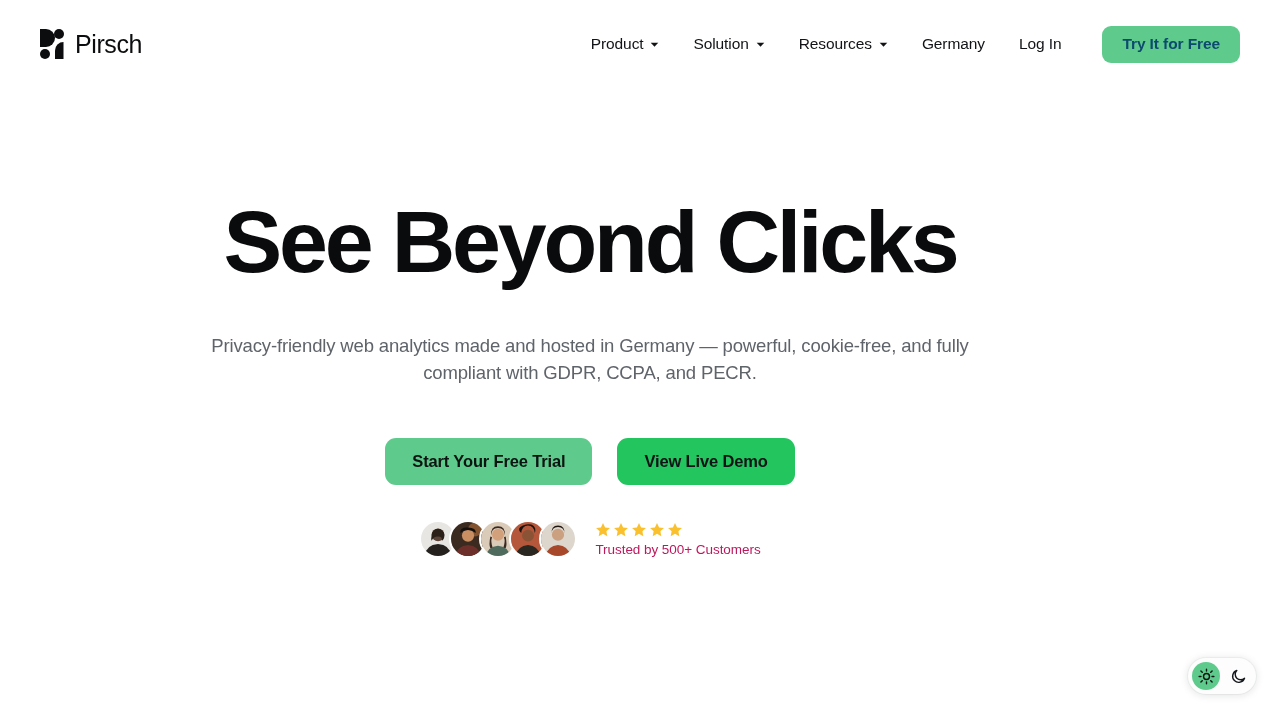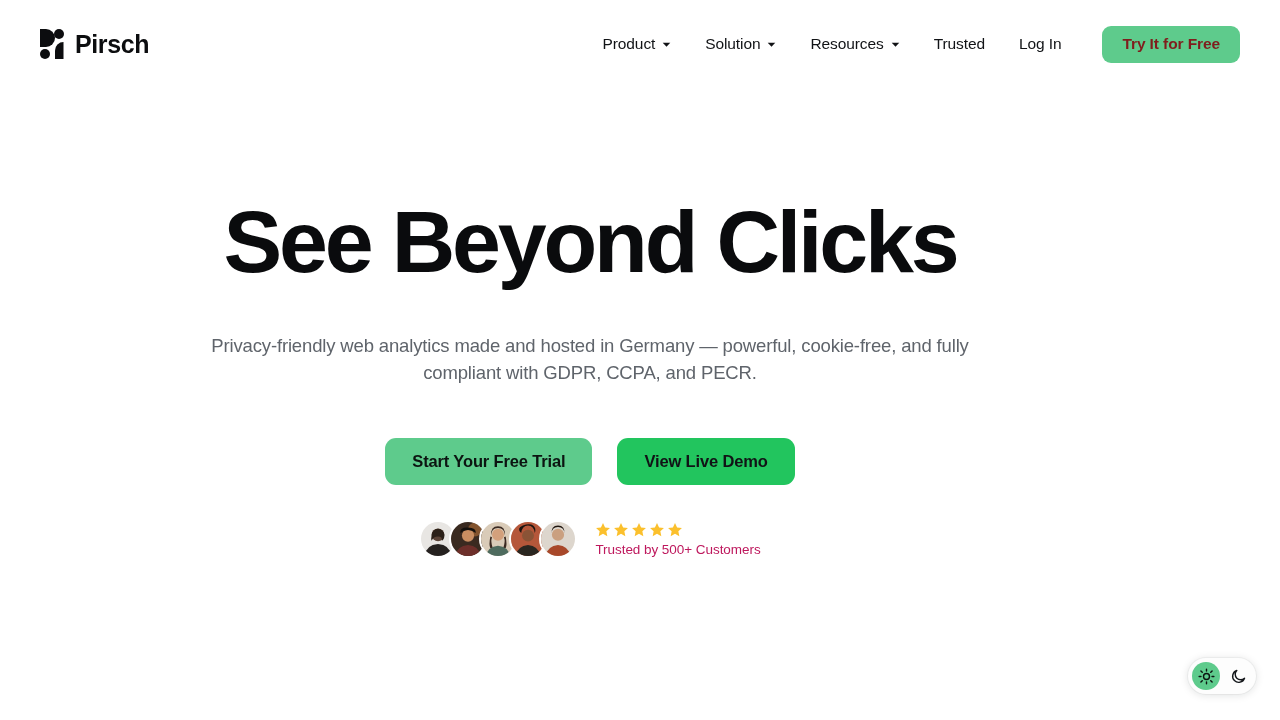--- a/index.html
+++ b/index.html
@@ -45,21 +45,21 @@
 
   .brand-mark {
     width: 24px;
     height: 30px;
     display: block;
     flex: 0 0 auto;
   }
 
   .brand-name {
     font-size: 25px;
-    font-weight: 700;
+    font-weight: 400;
     letter-spacing: -0.4px;
     color: #0c0d0f;
     line-height: 1;
   }
 
   .nav {
     display: flex;
     align-items: center;
     gap: 0;
     height: 44px;
@@ -83,21 +83,21 @@
     width: 9px;
     height: 6px;
     display: block;
     flex: 0 0 auto;
     margin-top: 2px;
   }
 
   .nav-cta {
     margin-left: 24px;
     background: #5ecb8c;
-    color: #7f1d1d;
+    color: #0c4a6e;
     font-size: 15.5px;
     font-weight: 600;
     letter-spacing: -0.1px;
     border: none;
     border-radius: 9px;
     height: 37px;
     padding: 0 20px;
     display: flex;
     align-items: center;
     cursor: pointer;
@@ -276,21 +276,21 @@
       </div>
 
       <div class="nav-item">
         <span>Resources</span>
         <svg class="caret" viewBox="0 0 10 7">
           <path d="M0.6 0.8 L5 5.6 L9.4 0.8 Z" fill="#111316"></path>
         </svg>
       </div>
 
       <div class="nav-item">
-        <span>Trusted</span>
+        <span>Germany</span>
       </div>
 
       <div class="nav-item">
         <span>Log In</span>
       </div>
 
       <button class="nav-cta">Try It for Free</button>
     </nav>
   </header>
 

